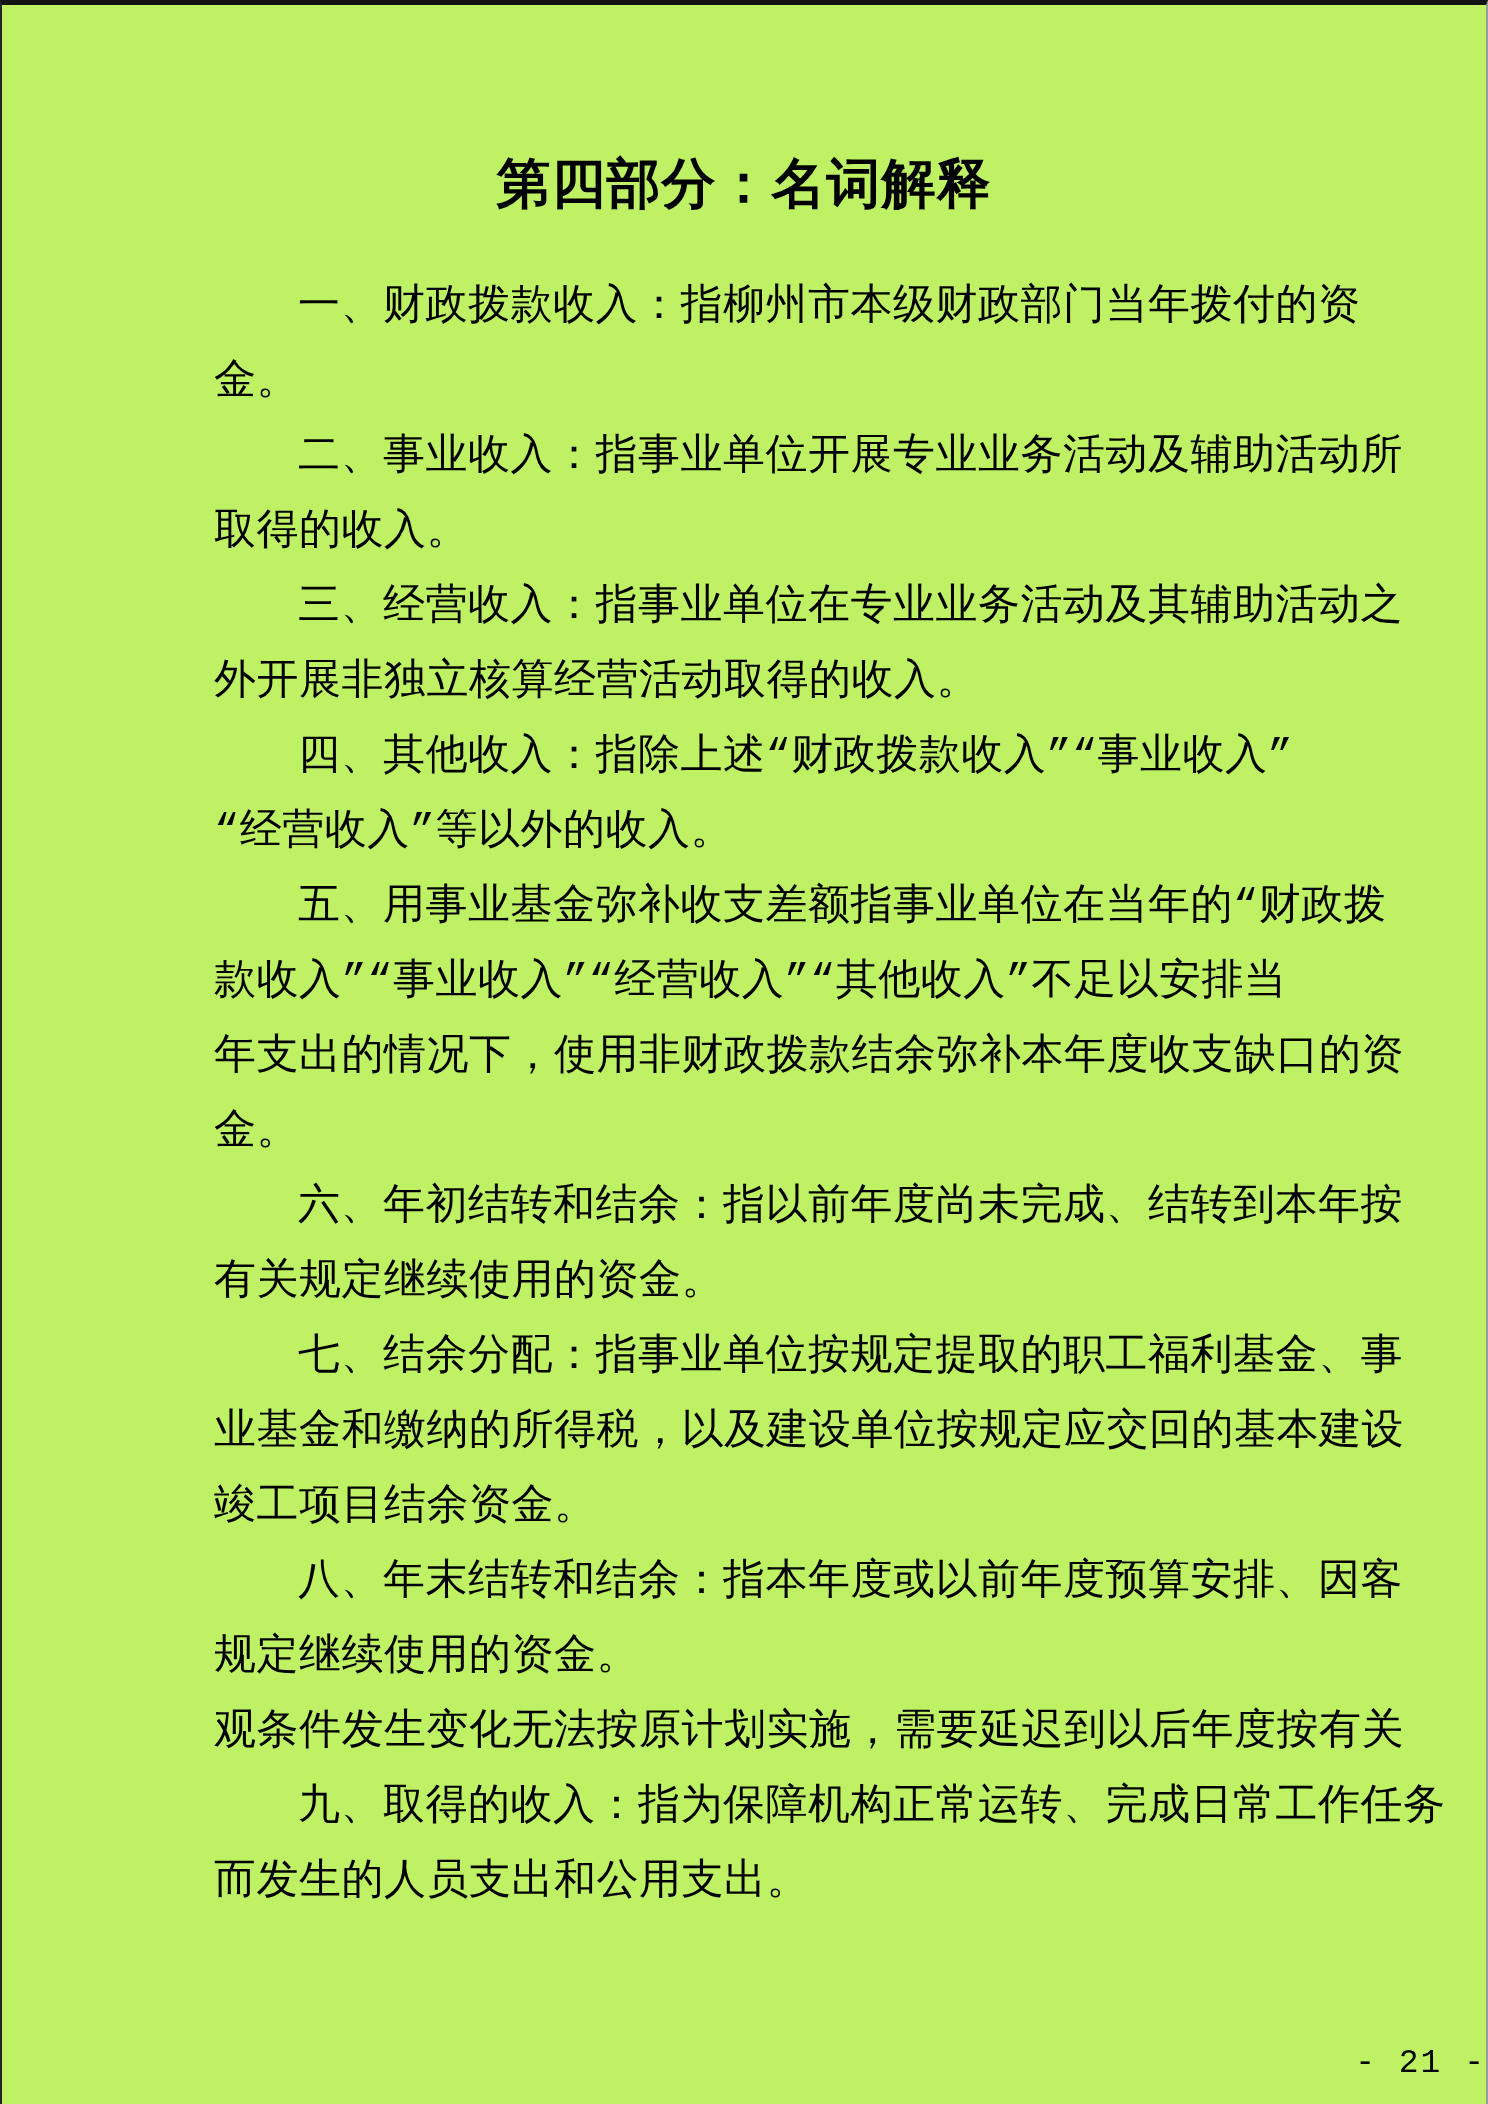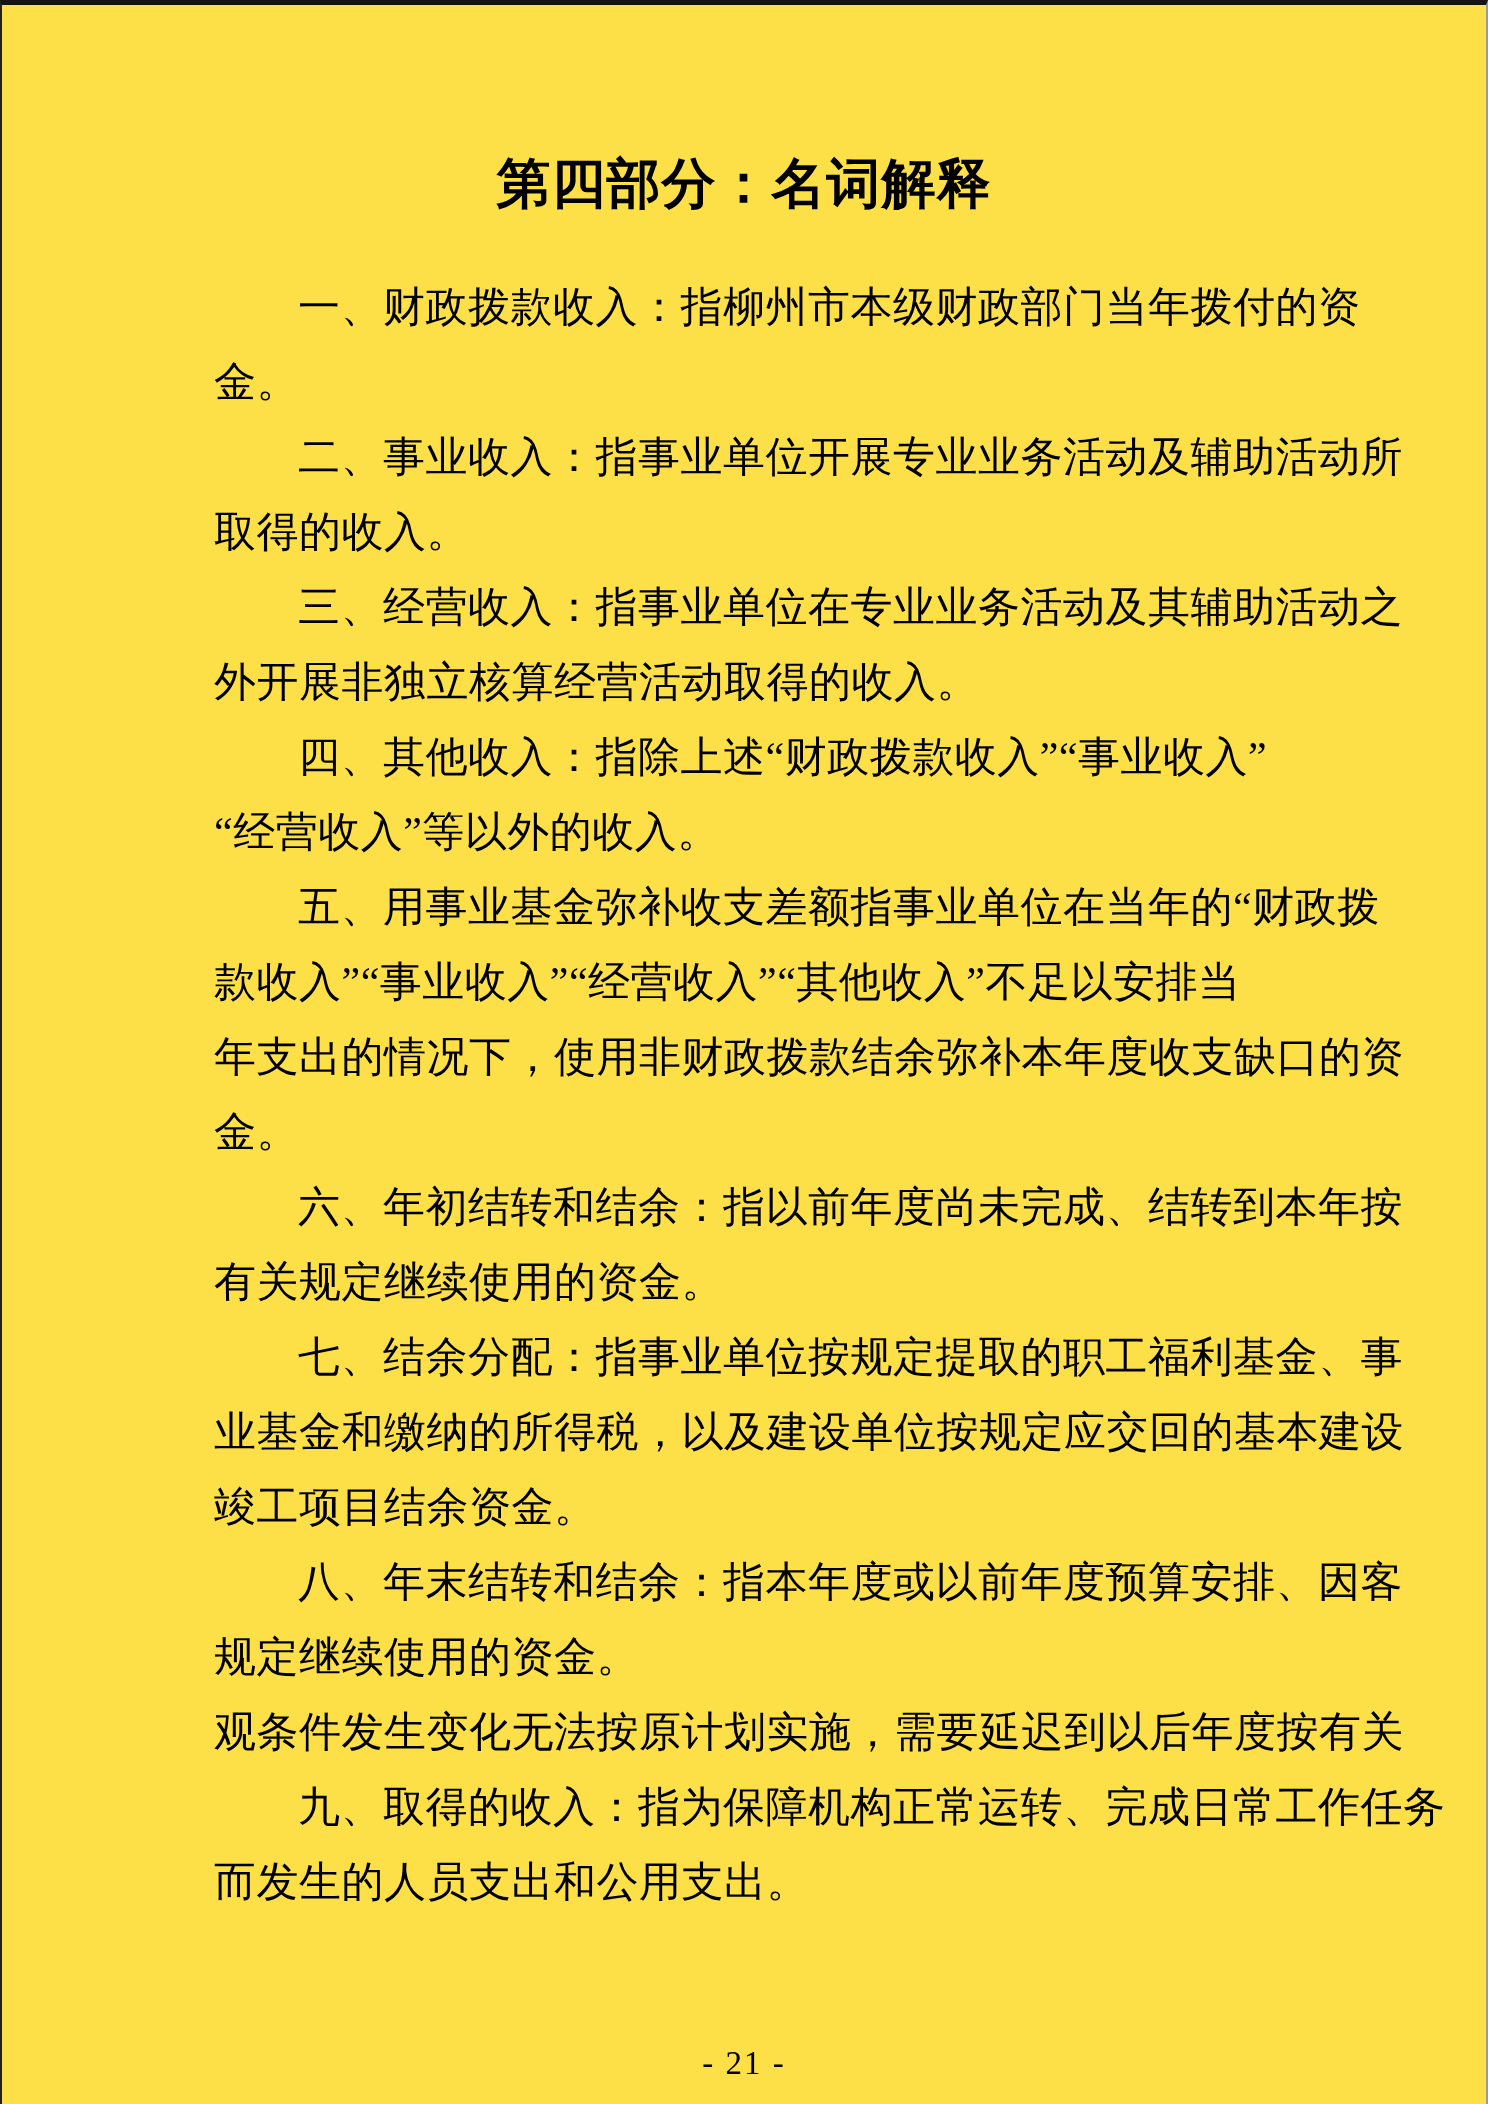--- a/index.html
+++ b/index.html
@@ -1,23 +1,23 @@
 <!DOCTYPE html>
 <html lang="zh"><head>
 <meta charset="utf-8">
 <style>
   html, body { margin: 0; padding: 0; background: #ffffff; }
   .page {
     position: relative;
     width: 1488px;
     height: 2104px;
     box-sizing: border-box;
-    background: #fde047;
+    background: #bef264;
     color: #000000;
-    font-family: Liberation Serif, serif;
+    font-family: Liberation Mono, monospace;
     border-top: 5px solid #141414;
     border-left: 2px solid #222222;
     border-right: 2px solid #9a9a9a;
     overflow: hidden;
   }
   .doc-title {
     position: absolute;
     top: 143px;
     left: 0;
     right: 0;
@@ -41,21 +41,21 @@
     letter-spacing: 0.5px;
     white-space: nowrap;
     overflow: visible;
   }
   .line.first { text-indent: 84px; }
   .page-number {
     position: absolute;
     top: 2040px;
     left: 0;
     right: 0;
-    text-align: center;
+    text-align: right;
     font-size: 33px;
     letter-spacing: 2px;
   }
 </style>
 </head>
 <body>
 
 <div class="page">
 
   <div class="doc-title">第四部分：名词解释</div>

